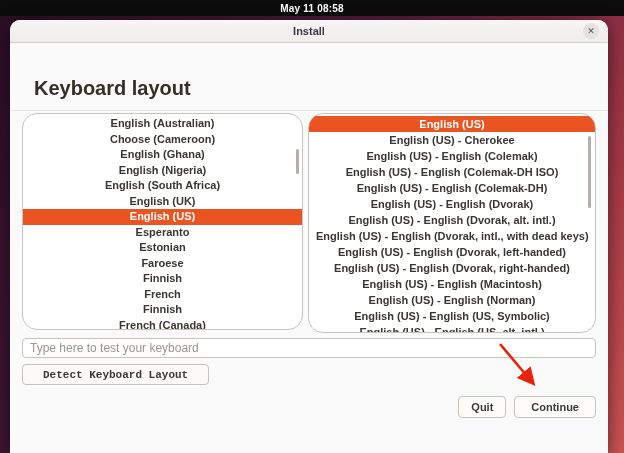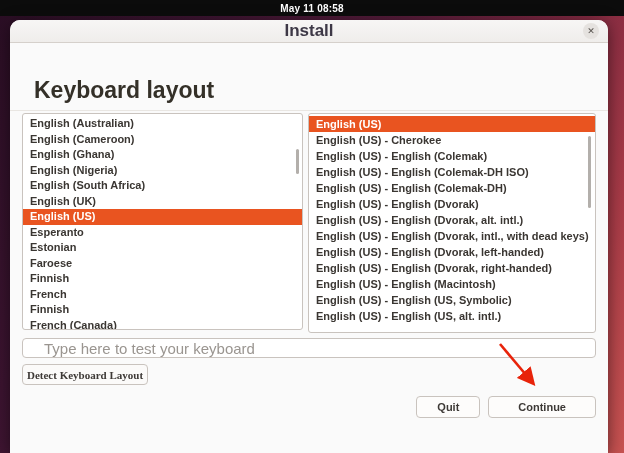--- a/index.html
+++ b/index.html
@@ -9,53 +9,53 @@
   
   .topbar{position:absolute;left:0;top:0;width:624px;height:16px;background:#0c0c0c;
     display:flex;align-items:center;justify-content:center;}
   .topbar .clock{color:#ffffff;font-size:10px;font-weight:700;letter-spacing:.2px;}
   
   .window{position:absolute;left:10px;top:20px;width:598px;height:433px;background:#fafafa;
     border-radius:10px 10px 0 0;box-shadow:0 3px 16px rgba(0,0,0,.5);}
   .titlebar{position:relative;height:22px;border-radius:10px 10px 0 0;
     background:linear-gradient(#f7f6f5,#efedeb);border-bottom:1px solid #d5d0cb;
     display:flex;align-items:center;justify-content:center;}
-  .titlebar .title{font-size:17px;font-weight:700;color:#3d3846;}
+  .titlebar .title{font-size:11px;font-weight:700;color:#3d3846;}
   .close-btn{position:absolute;right:9px;top:3px;width:16px;height:16px;border:none;border-radius:50%;
     background:#e5e2df;color:#57524e;font-size:9px;line-height:16px;text-align:center;padding:0;cursor:pointer;
     font-family:"DejaVu Sans",sans-serif;}
-  .heading{position:absolute;left:24px;top:57px;font-size:23px;font-weight:700;color:#343028;margin:0;}
+  .heading{position:absolute;left:24px;top:57px;font-size:20px;font-weight:700;color:#343028;margin:0;}
   .divider{position:absolute;left:0;top:90px;width:598px;height:1px;background:#e9e6e2;}
   .chooser-label{position:absolute;left:22px;top:96px;font-size:11px;font-weight:600;color:#3d3936;}
   
-  .listbox{position:absolute;background:#ffffff;border:1px solid #c9c3be;border-radius:3px;
-    overflow:hidden;padding-top:2px;box-sizing:border-box;}
+  .listbox{position:absolute;background:#ffffff;border:1px solid #c9c3be;border-radius:15px;
+    overflow:hidden;padding-top:2px;box-sizing:border-box;text-align:center;}
   .listbox.left{left:12px;top:93px;width:281px;height:217px;}
   .listbox.right{left:298px;top:93px;width:288px;height:220px;}
   .listbox .list-item{padding:0 7px;font-size:11px;font-weight:600;color:#3a3632;
     white-space:nowrap;overflow:hidden;}
   .listbox.left .list-item{height:15.5px;line-height:15.5px;}
   .listbox.right .list-item{height:16px;line-height:16px;}
   .listbox .list-item.selected{background:#E95420;color:#ffffff;}
   .scroll-thumb{position:absolute;width:3px;border-radius:2px;background:#b3afab;z-index:3;}
   .listbox.left .scroll-thumb{right:3px;top:35px;height:25px;}
   .listbox.right .scroll-thumb{right:4px;top:22px;height:72px;}
   
   .test-input{position:absolute;left:12px;top:318px;width:574px;height:20px;box-sizing:border-box;
-    border:1px solid #c9c3be;border-radius:4px;background:#ffffff;padding:0 21px;
-    font-size:15px;font-family:inherit;color:#3a3632;}
+    border:1px solid #c9c3be;border-radius:4px;background:#ffffff;padding:0 7px;
+    font-size:12px;font-family:inherit;color:#3a3632;}
   .test-input::placeholder{color:#9a9590;font-weight:400;}
   
-  .detect-btn{position:absolute;left:12px;top:344px;height:21px;padding:0 4px;
+  .detect-btn{position:absolute;left:12px;top:344px;height:21px;padding:0 20px;
     border:1px solid #c9c3be;border-radius:4px;background:#fbfaf9;
-    font-size:11px;font-weight:600;color:#3d3936;font-family:Liberation Serif, serif;cursor:pointer;}
+    font-size:11px;font-weight:600;color:#3d3936;font-family:Liberation Mono, monospace;cursor:pointer;}
   .footer-btns{position:absolute;right:12px;top:376px;display:flex;gap:8px;}
   .footer-btns button{height:22px;border:1px solid #c9c3be;border-radius:4px;background:#fdfcfb;
-    font-size:11px;font-weight:600;color:#3d3936;font-family:inherit;cursor:pointer;padding:0 20px;}
-  .footer-btns .continue{padding:0 29px;}
+    font-size:11px;font-weight:600;color:#3d3936;font-family:inherit;cursor:pointer;padding:0 12px;}
+  .footer-btns .continue{padding:0 16px;}
   
   .arrow-overlay{position:absolute;left:0;top:0;width:624px;height:453px;pointer-events:none;z-index:60;}
 </style>
 </head>
 <body>
 
 <div class="screen">
 
   <div class="topbar">
     <span class="clock">May 11  08:58</span>
@@ -69,21 +69,21 @@
     </div>
 
     <h1 class="heading">Keyboard layout</h1>
     <div class="divider"></div>
 
     <div class="chooser-label">Choose your keyboard layout:</div>
 
     <div class="listbox left">
       <div class="scroll-thumb"></div>
     <div class="list-item">English (Australian)</div>
-        <div class="list-item">English (Cameroon)</div>
+        <div class="list-item">Choose (Cameroon)</div>
         <div class="list-item">English (Ghana)</div>
         <div class="list-item">English (Nigeria)</div>
         <div class="list-item">English (South Africa)</div>
         <div class="list-item">English (UK)</div>
         <div class="list-item selected">English (US)</div>
         <div class="list-item">Esperanto</div>
         <div class="list-item">Estonian</div>
         <div class="list-item">Faroese</div>
         <div class="list-item">Finnish</div>
         <div class="list-item">French</div>
@@ -97,20 +97,21 @@
         <div class="list-item">English (US) - Cherokee</div>
         <div class="list-item">English (US) - English (Colemak)</div>
         <div class="list-item">English (US) - English (Colemak-DH ISO)</div>
         <div class="list-item">English (US) - English (Colemak-DH)</div>
         <div class="list-item">English (US) - English (Dvorak)</div>
         <div class="list-item">English (US) - English (Dvorak, alt. intl.)</div>
         <div class="list-item">English (US) - English (Dvorak, intl., with dead keys)</div>
         <div class="list-item">English (US) - English (Dvorak, left-handed)</div>
         <div class="list-item">English (US) - English (Dvorak, right-handed)</div>
         <div class="list-item">English (US) - English (Macintosh)</div>
+        <div class="list-item">English (US) - English (Norman)</div>
         <div class="list-item">English (US) - English (US, Symbolic)</div>
         <div class="list-item">English (US) - English (US, alt. intl.)</div>
       </div>
 
     <input class="test-input" type="text" placeholder="Type here to test your keyboard" style="">
 
     <button class="detect-btn">Detect Keyboard Layout</button>
 
     <div class="footer-btns">
       <button class="quit">Quit</button>

